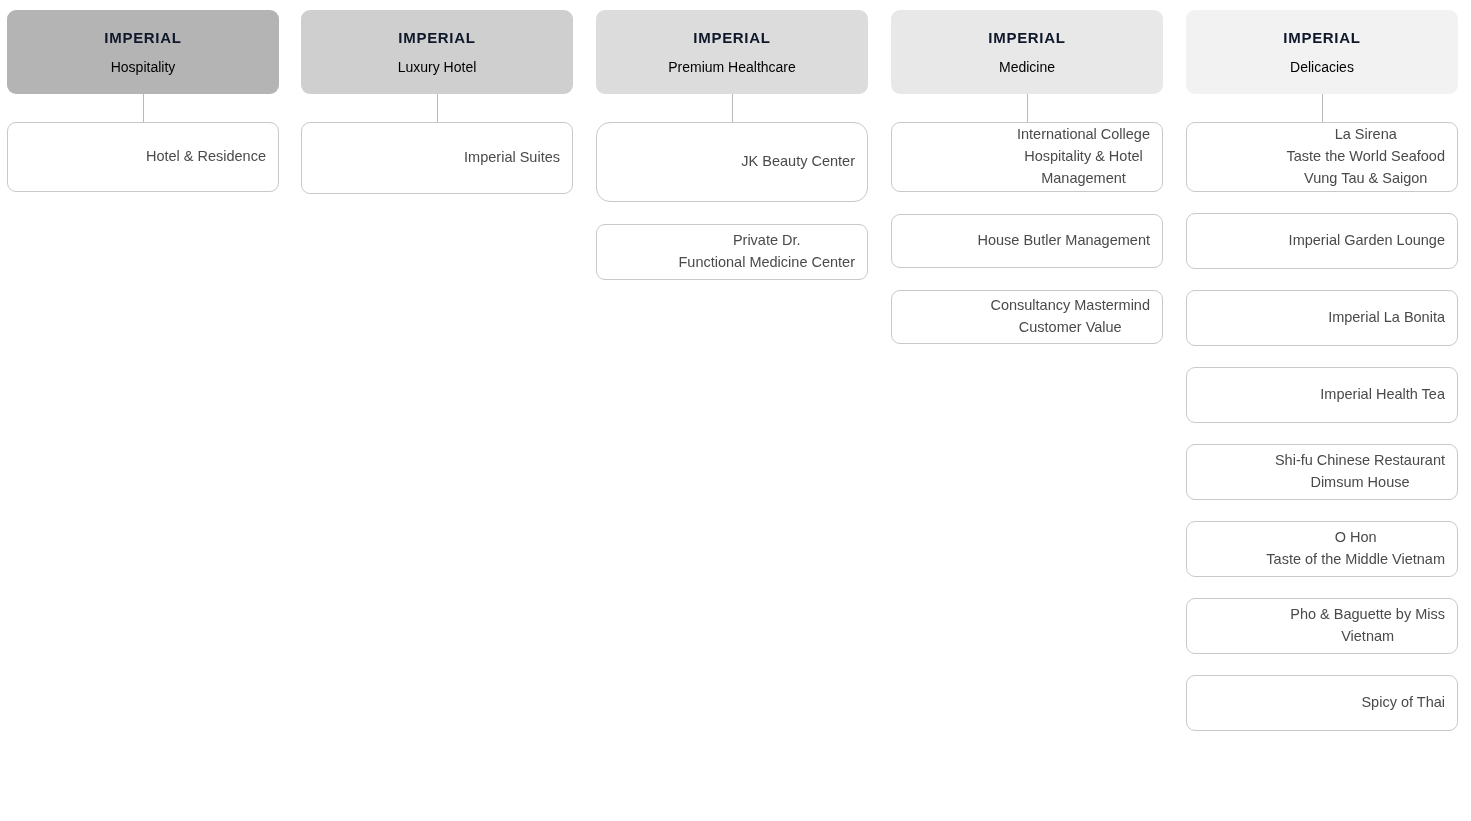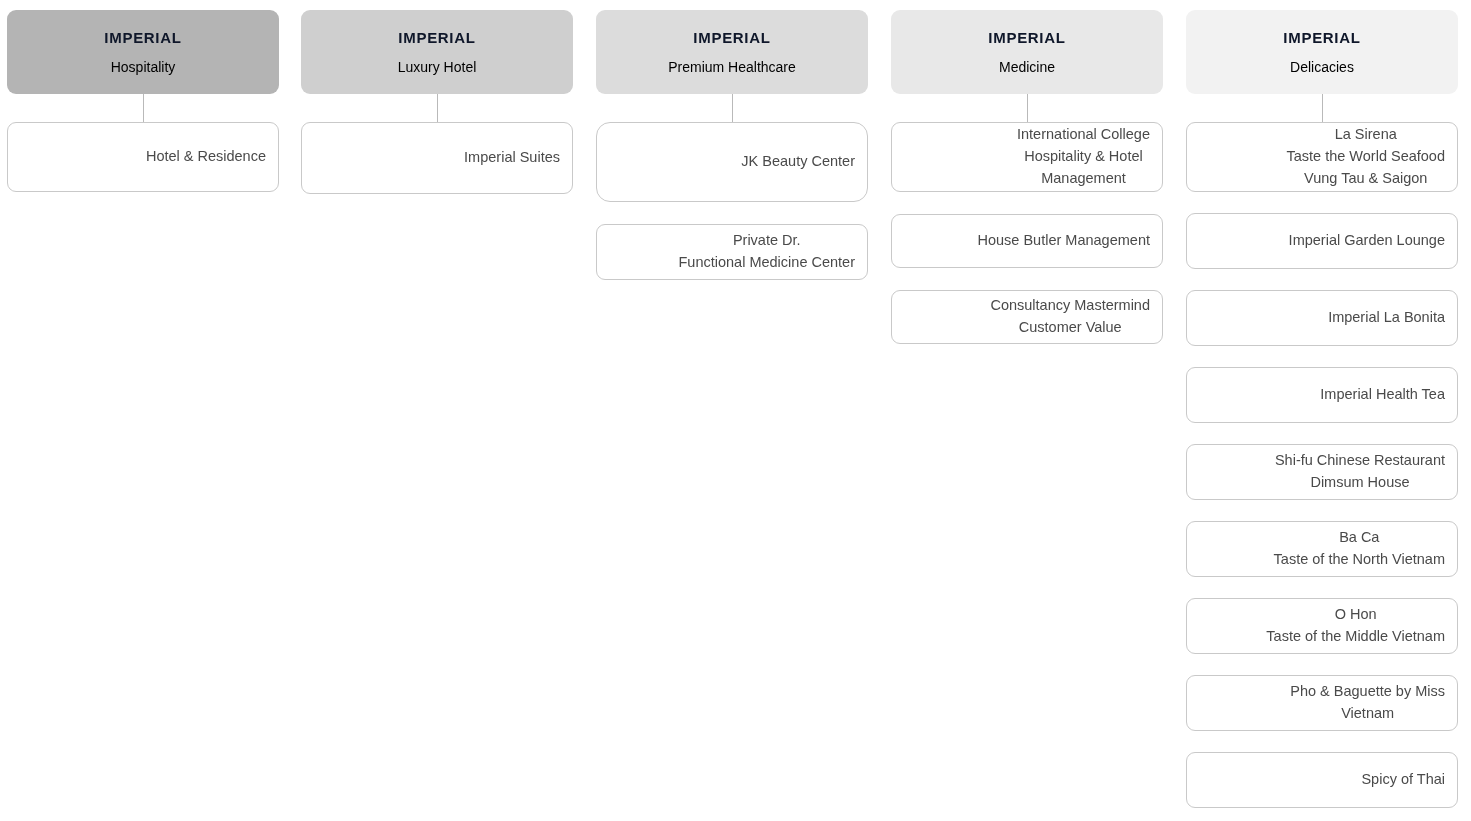--- a/index.html
+++ b/index.html
@@ -225,26 +225,20 @@
           </div>
         </div>
         <div class="child-card">
           <div>
             <div>Shi-fu Chinese Restaurant</div>
             <div>Dimsum House</div>
           </div>
         </div>
         <div class="child-card">
           <div>
-            <div>Ba Ca</div>
-            <div>Taste of the North Vietnam</div>
-          </div>
-        </div>
-        <div class="child-card">
-          <div>
             <div>O Hon</div>
             <div>Taste of the Middle Vietnam</div>
           </div>
         </div>
         <div class="child-card">
           <div>
             <div>Pho &amp; Baguette by Miss</div>
             <div>Vietnam</div>
           </div>
         </div>

